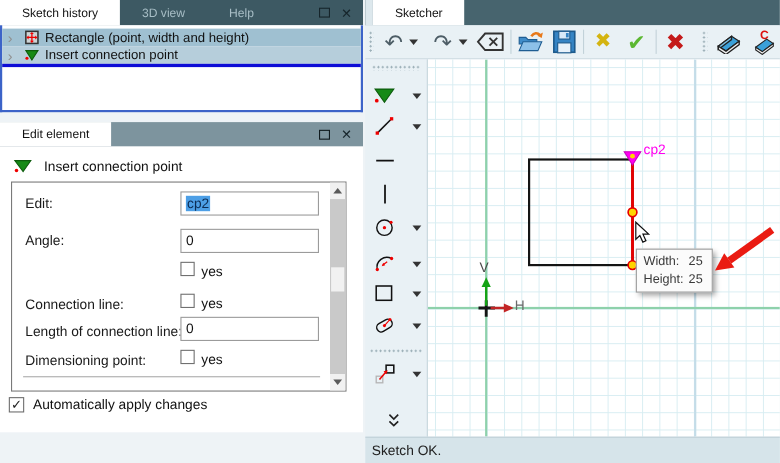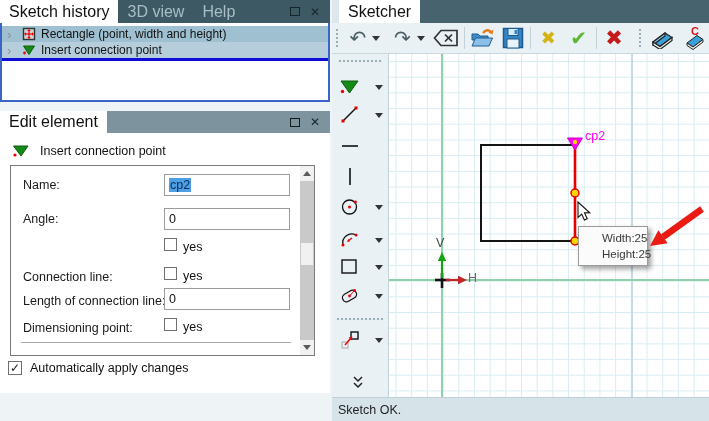--- a/index.html
+++ b/index.html
@@ -6,21 +6,21 @@
   html,body { width:709px; height:421px; overflow:hidden; }
   body { position:relative; background:#eef3f6; font-family:"Liberation Sans", sans-serif; color:#111; }
 
   .panel { position:absolute; }
 
   
   .tabbar { display:flex; align-items:stretch; height:23px; }
   .tabbar.dark  { background:#3d5963; }
   .tabbar.mid   { background:#7d949e; }
   .tabbar.teal  { background:#47646e; }
-  .tab { display:flex; align-items:center; padding:0 9px; font-size:16px; cursor:default;text-align:right; }
+  .tab { display:flex; align-items:center; padding:0 20px; font-size:11px; cursor:default;text-align:right; }
   .tab.active { background:#fff; color:#111; }
   .tab.inactive { color:#a8bec6; }
   .winbtns { margin-left:auto; display:flex; align-items:center; gap:10px; padding-right:10px; }
   .btn-max { width:10px; height:9px; border:1.5px solid #16252b; display:inline-block; }
   .btn-close { font-size:12px; color:#16252b; line-height:1; }
   .tabbar.mid .btn-max { border-color:#101b1f; }
   .bar-lead { width:7px; background:#dde8ed; }
 
   
   #panel-history { left:0; top:0; width:330px; }
@@ -82,21 +82,21 @@
             background-size:15.7px 15.7px; background-position:6.5px 7px; }
   .grid-major-v { position:absolute; left:242px; top:0; width:2px; height:100%; background:#c4dce8; }
   .axis-green-v { position:absolute; left:52px; top:0; width:2px; height:100%; background:#8ed1ab; }
   .axis-green-h { position:absolute; left:0; top:225px; width:100%; height:2px; background:#8ed1ab; }
   #scene-svg, #overlay-svg { position:absolute; left:0; top:0; }
   #overlay-svg { z-index:5; }
   .cp-label { position:absolute; left:196px; top:75px; font-size:12.5px; color:#ff00f0; z-index:2; }
   .axis-v-label { position:absolute; left:47px; top:182px; font-size:12.5px; color:#4a4a4a; z-index:2; }
   .axis-h-label { position:absolute; left:79px; top:217px; font-size:12.5px; color:#6a6a6a; z-index:2; }
   #tooltip { position:absolute; left:189px; top:172px; width:70px; z-index:3; background:#fbfbfb;
-             border:1px solid #9b9b9b; box-shadow:3px 3px 5px rgba(0,0,0,0.38); padding:3px 0 3px 23px; }
+             border:1px solid #9b9b9b; box-shadow:3px 3px 5px rgba(0,0,0,0.38); padding:3px 0 3px 6px; }
   #tooltip .tt-row { display:flex; font-size:11.5px; color:#3a3a3a; line-height:16px; }
   #tooltip .tt-lab { width:41px; }
 
   #statusbar { position:absolute; left:0; bottom:0; width:377px; height:24px; background:#d6e4ea;
                border-top:1px solid #c0d0d8; font-size:12.5px; color:#222; display:flex; align-items:center; padding-left:6px; }
 </style>
 </head>
 <body>
 
 <div class="panel" id="panel-history">
@@ -143,21 +143,21 @@
 
   <div class="edit-header">
     <svg width="18" height="14" viewBox="0 0 18 14">
       <polygon points="1.5,2 16,2 9,12" fill="#168a16" stroke="#0c5c0c"></polygon>
       <circle cx="3" cy="11" r="1.6" fill="#e00"></circle>
     </svg>
     <span>Insert connection point</span>
   </div>
 
   <div id="form-box">
-    <div class="f-label" style="top:12px">Name:</div>
+    <div class="f-label" style="top:12px">Edit:</div>
     <div class="f-input" style="top:8px">
       <span class="sel-text">cp2</span>
     </div>
 
     <div class="f-label" style="top:46px">Angle:</div>
     <div class="f-input" style="top:42px">
       <span>0</span>
     </div>
 
     <div class="checkbox" style="top:72px"></div>

